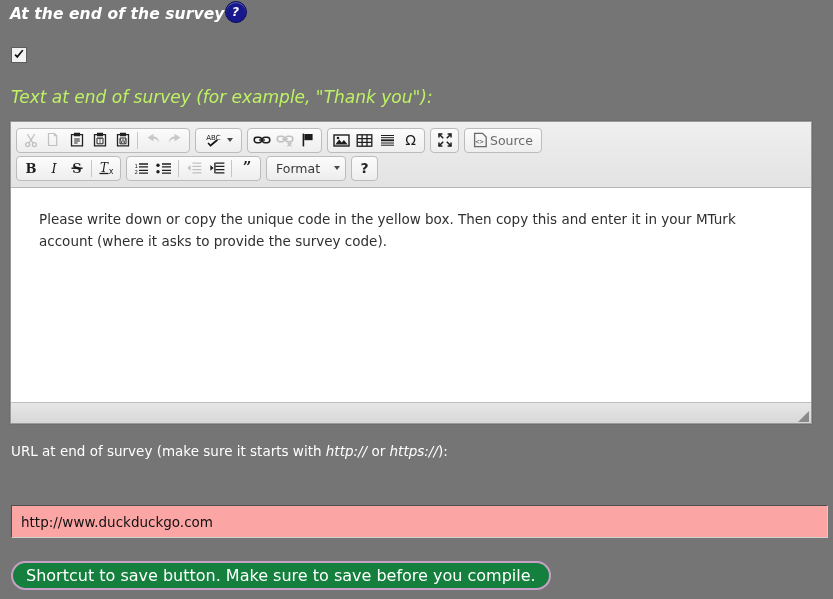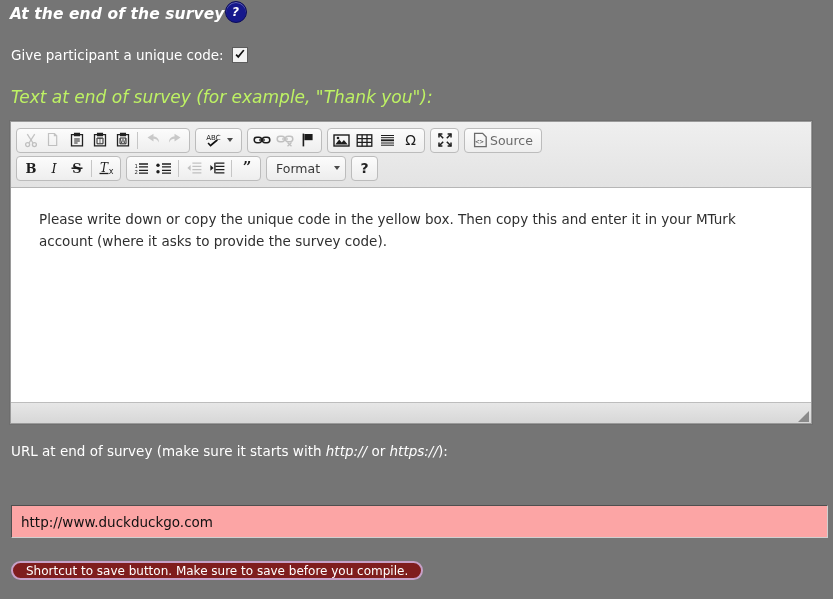--- a/index.html
+++ b/index.html
@@ -232,43 +232,42 @@
     font-size: 13.5px;
     color: #111111;
     outline: none;
   }
 
   
   .save-shortcut {
     position: absolute;
     left: 11px;
     top: 561px;
-    height: 19px;
+    height: 29px;
     display: flex;
     align-items: center;
     padding: 0 13px;
-    background: #7f1d1d;
+    background: #15803d;
     border: 2px solid #c7a0c7;
     border-radius: 15px;
     color: #ffffff;
-    font-size: 12px;
+    font-size: 16px;
     cursor: pointer;
     white-space: nowrap;
   }
 </style>
 </head>
 <body>
 
 <div class="page-heading">
   <span class="title">At the end of the survey</span>
   <span class="help-badge">?</span>
 </div>
 
 <div class="code-row">
-  <span class="lbl">Give participant a unique code:</span>
   <span class="cb">
     <svg width="12" height="12" viewBox="0 0 12 12">
       <path d="M1.5 6.2 L4.3 9.2 L10.5 1.6 L9.1 0.8 L4.2 6.6 L2.6 5.0 Z" fill="#111"></path>
     </svg>
   </span>
 </div>
 
 <div class="text-label">Text at end of survey (for example, "Thank you"):</div>
 
 <div class="editor">

